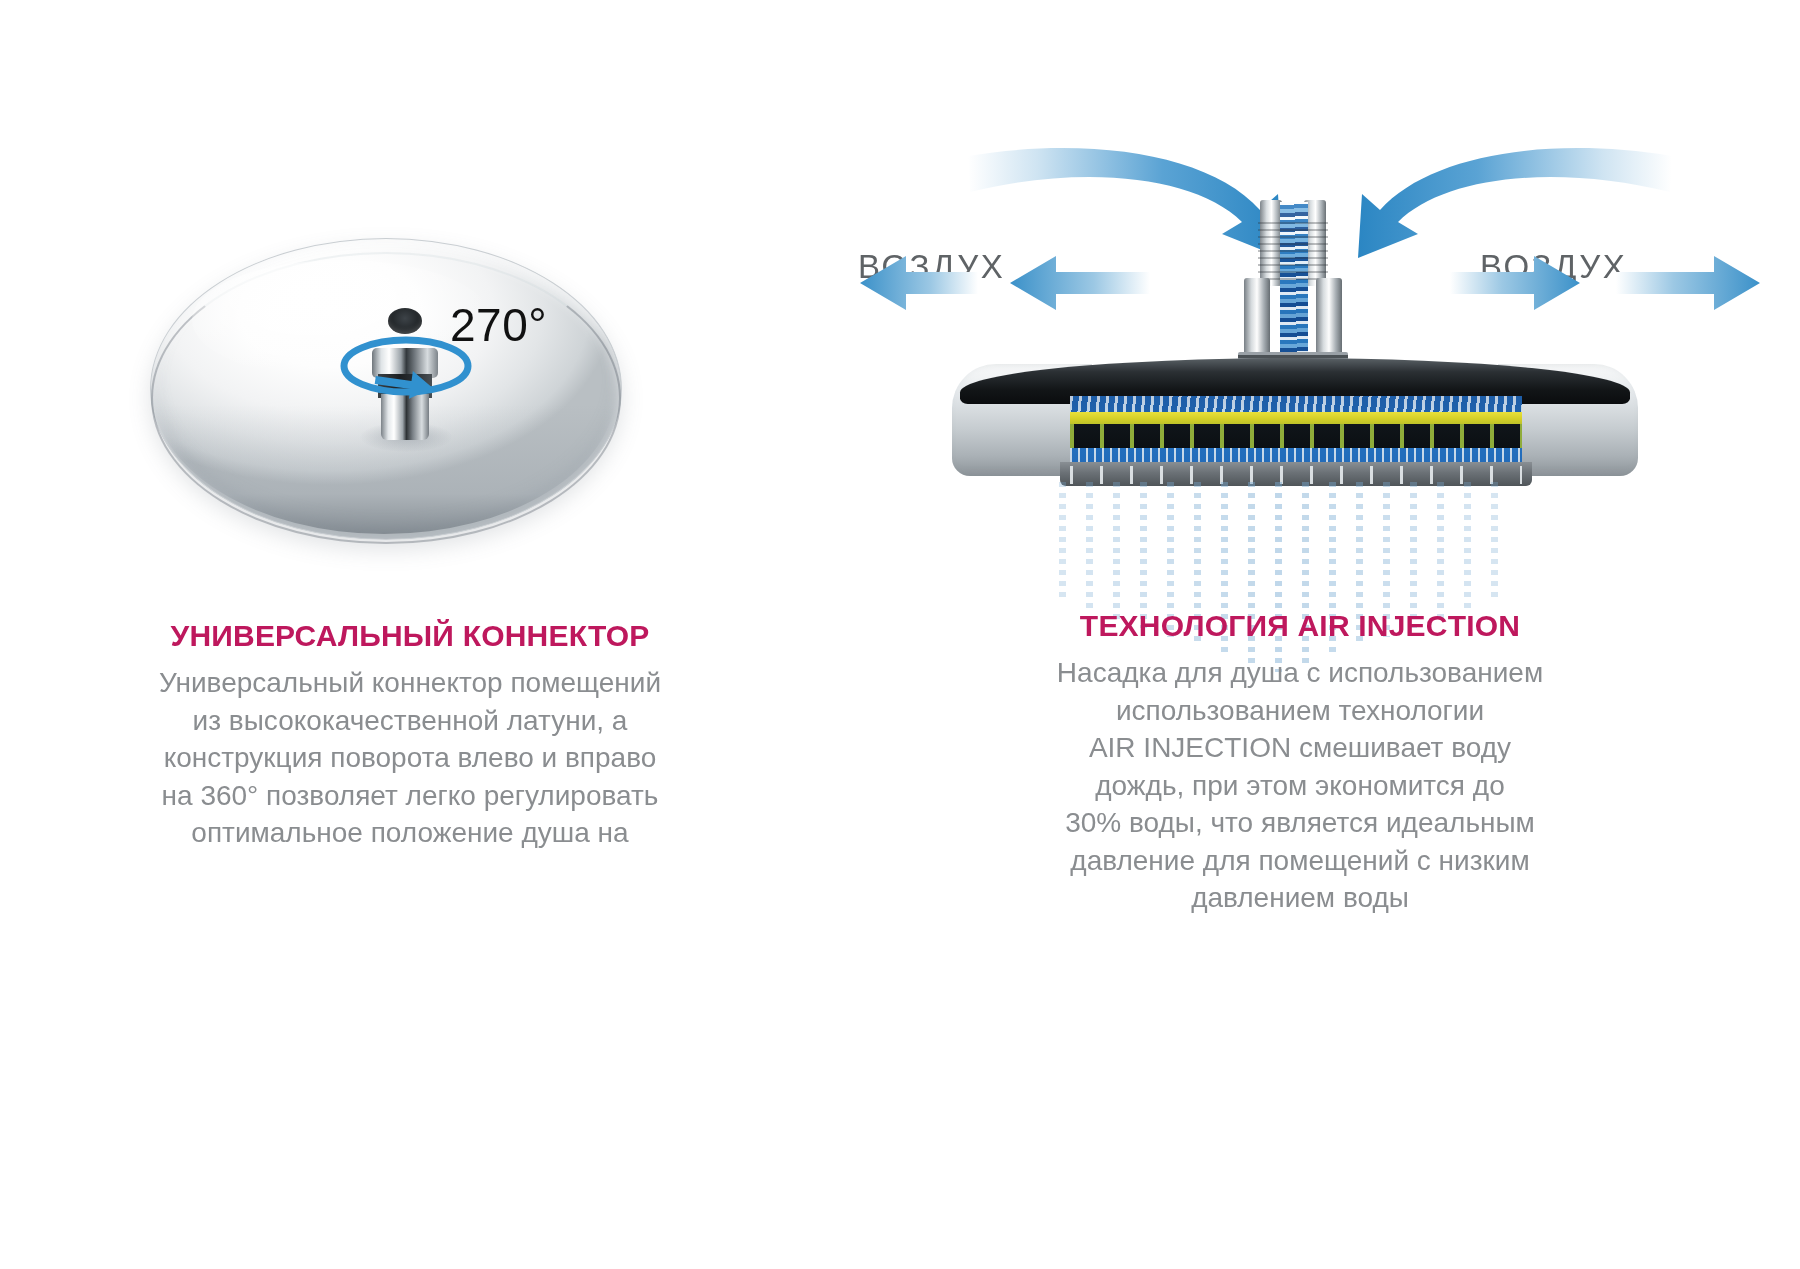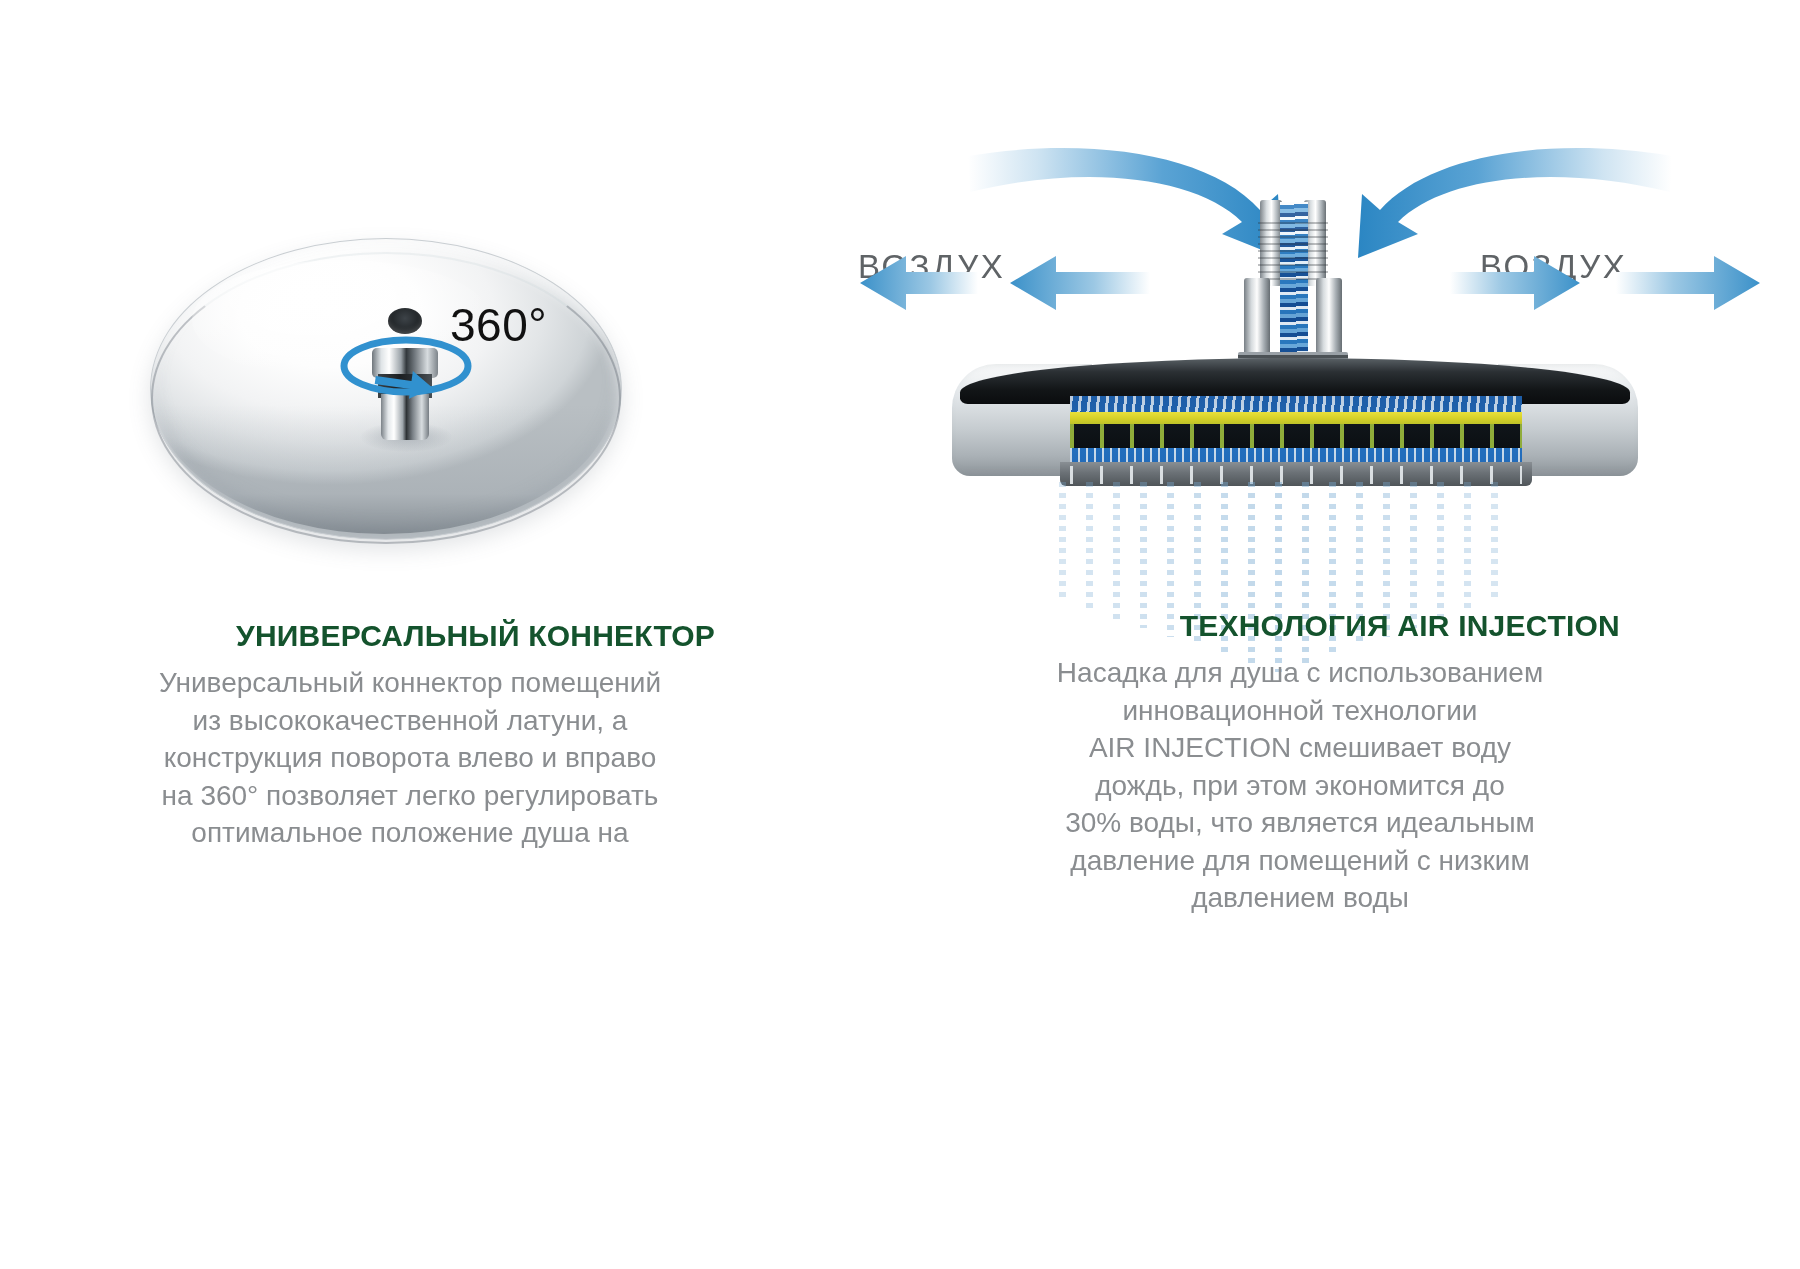--- a/index.html
+++ b/index.html
@@ -35,24 +35,23 @@
     position: absolute;
     text-align: center;
   }
   .caption-left  { left: 105px; top: 618px;  width: 610px; }
   .caption-right { left: 140px; top: 608px;  width: 640px; }
 
   .caption h2 {
     margin: 0 0 10px 0;
     font-size: 30px;
     font-weight: bold;
-    color: #14532d;
+    color: #be185d;
     letter-spacing: 0.2px;
     line-height: 1.2;
-    text-align: right;
   }
   .caption p {
     margin: 0;
     font-size: 28px;
     line-height: 1.34;
     color: #8a8d90;
     font-weight: 400;
   }
   .cap-line { display: block; }
 
@@ -334,21 +333,21 @@
         <div class="conn-stem"></div>
       </div>
 
       <div class="rot-ring">
         <svg width="142" height="70" viewBox="0 0 142 70">
           <ellipse cx="71" cy="32" rx="62" ry="26" fill="none" stroke="#3191cf" stroke-width="7"></ellipse>
           <path d="M 56 56 L 92 56 L 92 46 L 114 60 L 92 74 L 92 64 L 56 64 Z" fill="#3191cf" transform="translate(-16,-10) rotate(8 85 60)"></path>
         </svg>
       </div>
 
-      <div class="deg-label">360°</div>
+      <div class="deg-label">270°</div>
     </div>
 
     <div class="caption caption-left">
       <h2>УНИВЕРСАЛЬНЫЙ КОННЕКТОР</h2>
       <p>
         <span class="cap-line">Универсальный коннектор помещений</span>
         <span class="cap-line">из высококачественной латуни, а</span>
         <span class="cap-line">конструкция поворота влево и вправо</span>
         <span class="cap-line">на 360° позволяет легко регулировать</span>
         <span class="cap-line">оптимальное положение душа на</span>
@@ -466,21 +465,21 @@
           <div class="rain-col" style="left: 382px; height: 137.5px; opacity: 0.63;"></div>
           <div class="rain-col" style="left: 409px; height: 128.75px; opacity: 0.59;"></div>
           <div class="rain-col" style="left: 436px; height: 120px; opacity: 0.55;"></div>
         </div>
     </div>
 
     <div class="caption caption-right">
       <h2>ТЕХНОЛОГИЯ AIR INJECTION</h2>
       <p>
         <span class="cap-line">Насадка для душа с использованием</span>
-        <span class="cap-line">инновационной технологии</span>
+        <span class="cap-line">использованием технологии</span>
         <span class="cap-line">AIR INJECTION смешивает воду</span>
         <span class="cap-line">дождь, при этом экономится до</span>
         <span class="cap-line">30% воды, что является идеальным</span>
         <span class="cap-line">давление для помещений с низким</span>
         <span class="cap-line">давлением воды</span>
       </p>
     </div>
   </div>
 
 </div>

